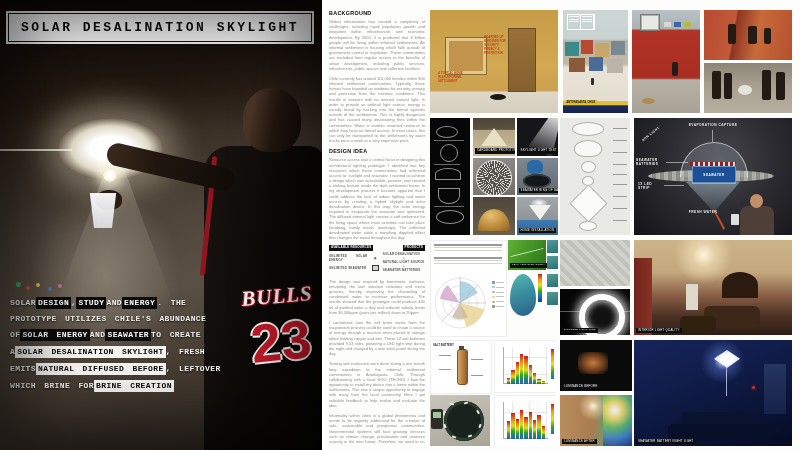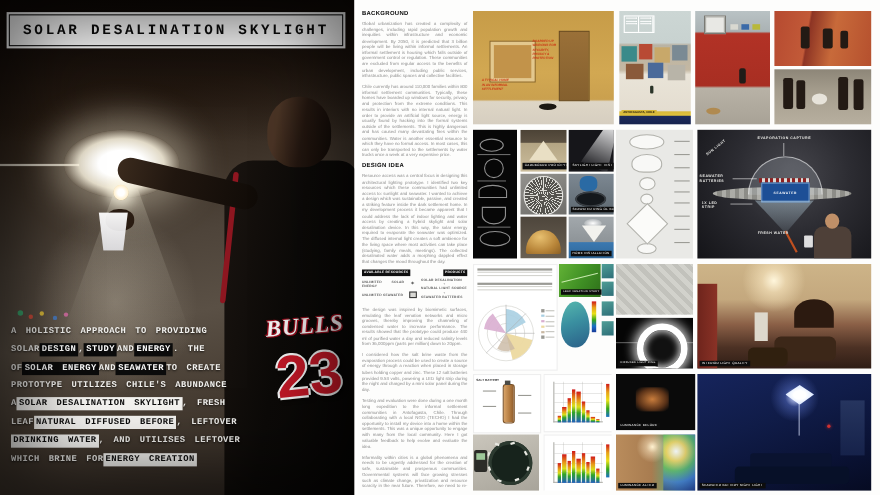--- a/index.html
+++ b/index.html
@@ -265,28 +265,26 @@
     <div class="boy-hand"></div>
     <div class="cup"></div>
     <div class="jersey-team">BULLS</div>
     <div class="jersey-number">23</div>
 
     <div class="title-box">
       <span>SOLAR DESALINATION SKYLIGHT</span>
     </div>
 
     <div class="statement">
-        <div class="st-line"><span class="tok tok-plain">A HOLISTIC APPROACH TO PROVIDING</span></div>
         <div class="st-line"><span class="tok tok-plain">SOLAR </span><span class="tok tok-dark">DESIGN</span><span class="tok tok-plain">, </span><span class="tok tok-dark">STUDY</span><span class="tok tok-plain"> AND </span><span class="tok tok-dark">ENERGY</span><span class="tok tok-plain">. THE</span></div>
+        <div class="st-line"><span class="tok tok-plain">PROTOTYPE UTILIZES CHILE'S ABUNDANCE</span></div>
         <div class="st-line"><span class="tok tok-plain">OF </span><span class="tok tok-dark">SOLAR ENERGY</span><span class="tok tok-plain"> AND </span><span class="tok tok-dark">SEAWATER</span><span class="tok tok-plain"> TO CREATE</span></div>
-        <div class="st-line"><span class="tok tok-plain">PROTOTYPE UTILIZES CHILE'S ABUNDANCE</span></div>
         <div class="st-line"><span class="tok tok-plain">A </span><span class="tok tok-light">SOLAR DESALINATION SKYLIGHT</span><span class="tok tok-plain">, FRESH</span></div>
-        <div class="st-line"><span class="tok tok-plain">LEAF </span><span class="tok tok-light">NATURAL DIFFUSED BEFORE</span><span class="tok tok-plain">, LEFTOVER</span></div>
-        <div class="st-line"><span class="tok tok-light">DRINKING WATER</span><span class="tok tok-plain">, AND UTILISES LEFTOVER</span></div>
-        <div class="st-line"><span class="tok tok-plain">WHICH BRINE FOR </span><span class="tok tok-light">ENERGY CREATION</span></div>
+        <div class="st-line"><span class="tok tok-plain">EMITS </span><span class="tok tok-light">NATURAL DIFFUSED BEFORE</span><span class="tok tok-plain">, LEFTOVER</span></div>
+        <div class="st-line"><span class="tok tok-plain">WHICH BRINE FOR </span><span class="tok tok-light">BRINE CREATION</span></div>
       </div>
     <div class="vignette"></div>
   </div>
 
   <div class="board">
 
     <div class="text-col">
       <h3>BACKGROUND</h3>
       <div>
           <p>Global urbanization has created a complexity of challenges, including rapid population growth and inequities within infrastructure and economic development. By 2050, it is predicted that 3 billion people will be living within informal settlements. An informal settlement is housing which falls outside of government control or regulation. These communities are excluded from regular access to the benefits of urban development, including public services, infrastructure, public spaces and collective facilities.</p>

